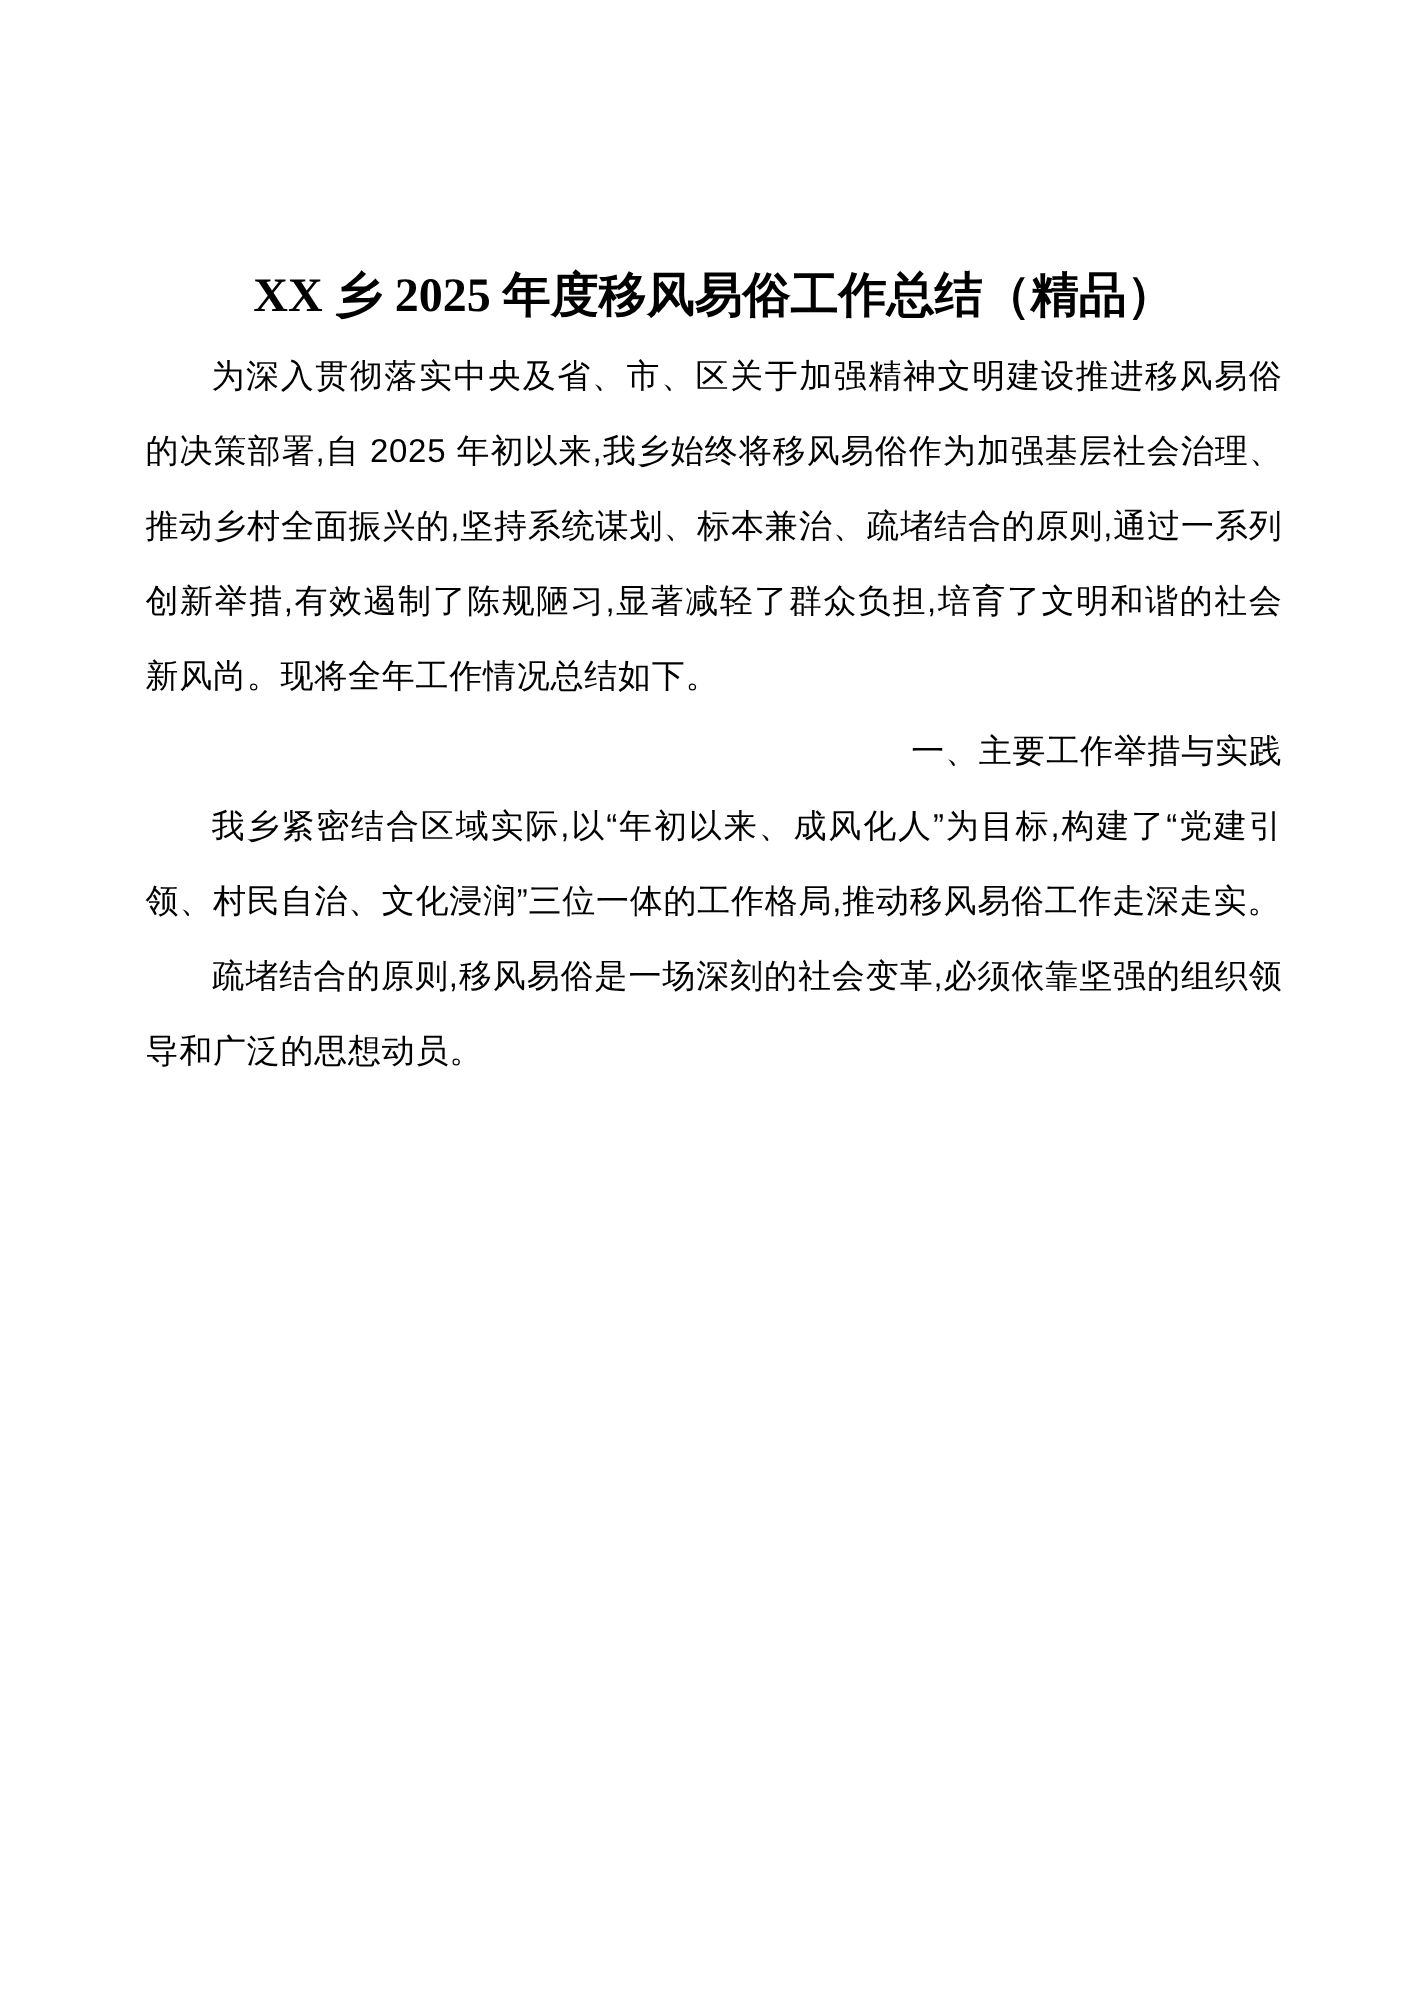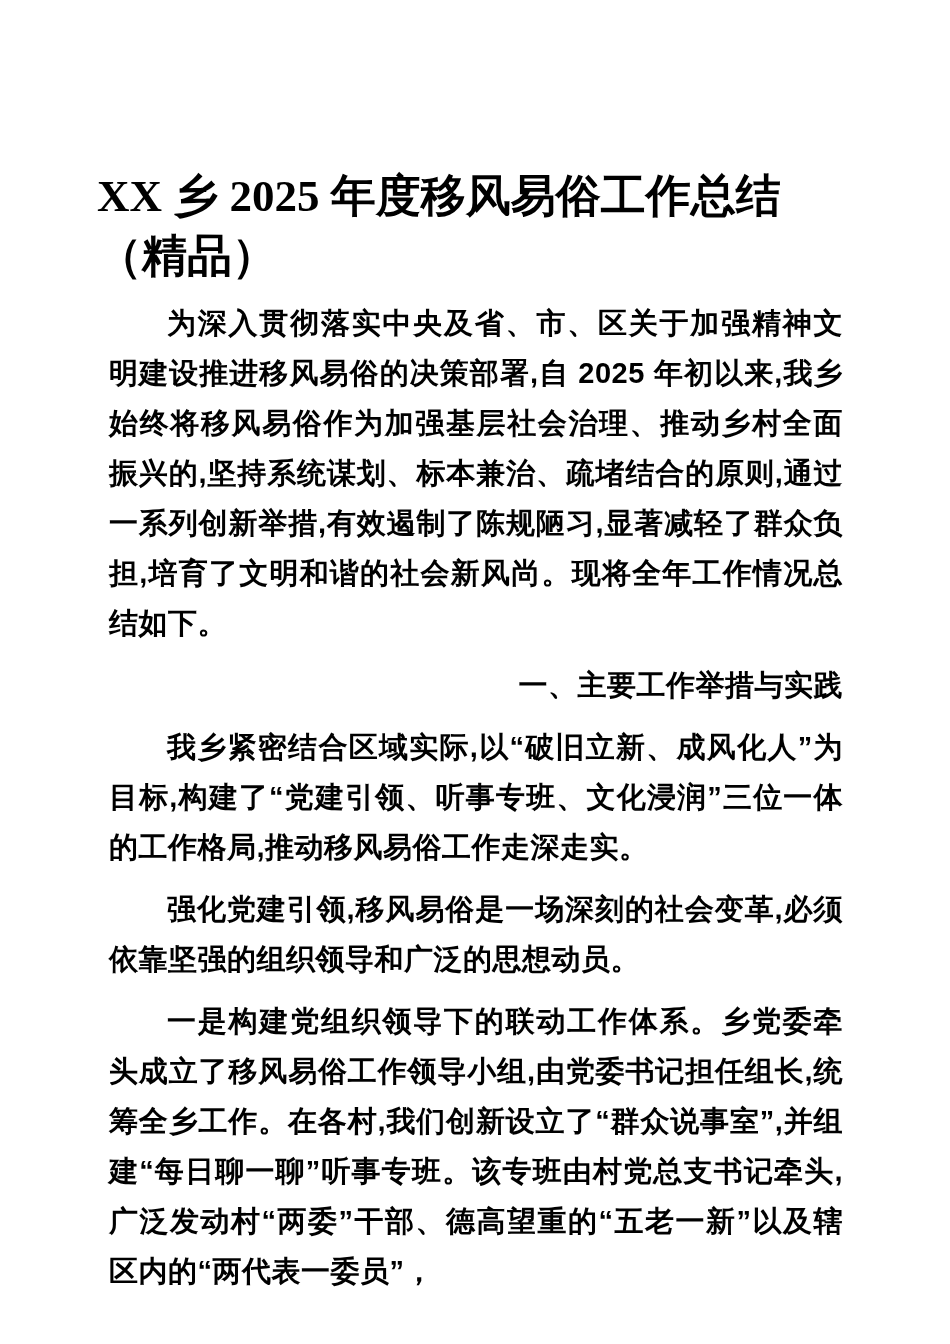--- a/index.html
+++ b/index.html
@@ -15,50 +15,48 @@
   .page {
     box-sizing: border-box;
     width: 950px;
     height: 1344px;
     padding: 166px 95px 0 97px;
     background: #ffffff;
   }
   .doc-title {
     font-family: "Liberation Serif", "DejaVu Serif", serif;
     font-weight: 700;
-    font-size: 45px;
+    font-size: 32px;
     line-height: 60px;
-    text-align: left;
+    text-align: center;
     color: #000000;
     margin: 0;
   }
   .doc-body {
     margin-top: 0;
   }
   .para {
     font-family: "Liberation Sans", "DejaVu Sans", sans-serif;
-    font-size: 29px;
+    font-size: 22px;
     line-height: 50px;
     color: #000000;
-    margin: 12px;
+    margin: 0;
     text-align: justify;
     text-indent: 2em;
     letter-spacing: 0.5px;
-    font-weight: bold;
   }
   .para.heading-1,
   .para.heading-2 {
     text-align: right;
   }
 </style>
 </head>
 <body>
 
 <div class="page">
   <h1 class="doc-title">XX 乡 2025 年度移风易俗工作总结（精品）</h1>
   <div class="doc-body">
       <p class="para body">为深入贯彻落实中央及省、市、区关于加强精神文明建设推进移风易俗的决策部署,自 2025 年初以来,我乡始终将移风易俗作为加强基层社会治理、推动乡村全面振兴的,坚持系统谋划、标本兼治、疏堵结合的原则,通过一系列创新举措,有效遏制了陈规陋习,显著减轻了群众负担,培育了文明和谐的社会新风尚。现将全年工作情况总结如下。</p>
       <p class="para heading-1">一、主要工作举措与实践</p>
-      <p class="para body">我乡紧密结合区域实际,以“破旧立新、成风化人”为目标,构建了“党建引领、听事专班、文化浸润”三位一体的工作格局,推动移风易俗工作走深走实。</p>
-      <p class="para body">强化党建引领,移风易俗是一场深刻的社会变革,必须依靠坚强的组织领导和广泛的思想动员。</p>
-      <p class="para body">一是构建党组织领导下的联动工作体系。乡党委牵头成立了移风易俗工作领导小组,由党委书记担任组长,统筹全乡工作。在各村,我们创新设立了“群众说事室”,并组建“每日聊一聊”听事专班。该专班由村党总支书记牵头,广泛发动村“两委”干部、德高望重的“五老一新”以及辖区内的“两代表一委员”，</p>
+      <p class="para body">我乡紧密结合区域实际,以“年初以来、成风化人”为目标,构建了“党建引领、村民自治、文化浸润”三位一体的工作格局,推动移风易俗工作走深走实。</p>
+      <p class="para body">疏堵结合的原则,移风易俗是一场深刻的社会变革,必须依靠坚强的组织领导和广泛的思想动员。</p>
     </div>
 </div>
 
 </body></html>

